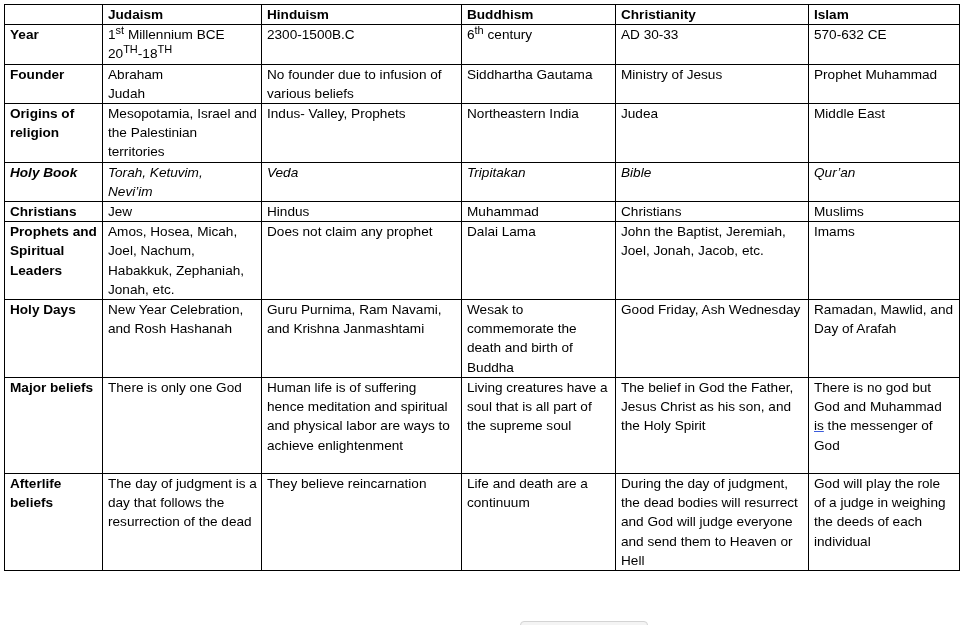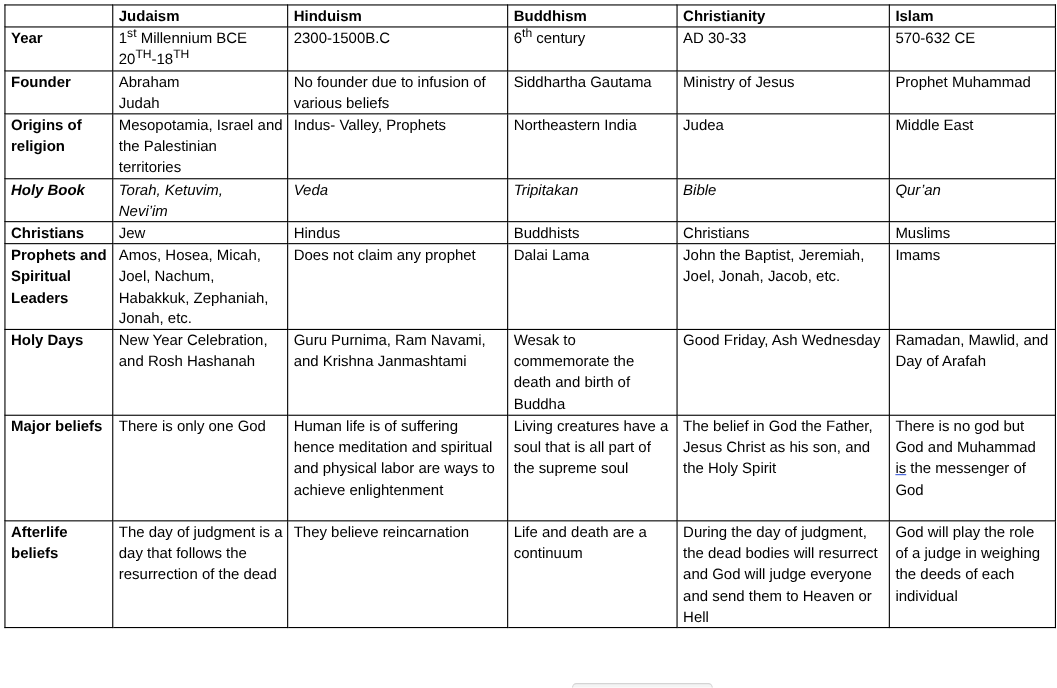--- a/index.html
+++ b/index.html
@@ -120,21 +120,21 @@
 Nevi’im</td>
           <td class="pre">Veda</td>
           <td class="pre">Tripitakan</td>
           <td class="pre">Bible</td>
           <td class="pre">Qur’an</td>
         </tr>
         <tr style="height: 20px;">
           <td class="rowhead">Christians</td>
           <td class="pre">Jew</td>
           <td class="pre">Hindus</td>
-          <td class="pre">Buddhists</td>
+          <td class="pre">Muhammad</td>
           <td class="pre">Christians</td>
           <td class="pre">Muslims</td>
         </tr>
         <tr style="height: 76px;">
           <td class="rowhead">Prophets and Spiritual Leaders</td>
           <td class="pre">Amos, Hosea, Micah, Joel, Nachum, Habakkuk, Zephaniah, Jonah, etc.</td>
           <td class="pre">Does not claim any prophet</td>
           <td class="pre">Dalai Lama</td>
           <td class="pre">John the Baptist, Jeremiah, Joel, Jonah, Jacob, etc.</td>
           <td class="pre">Imams</td>

